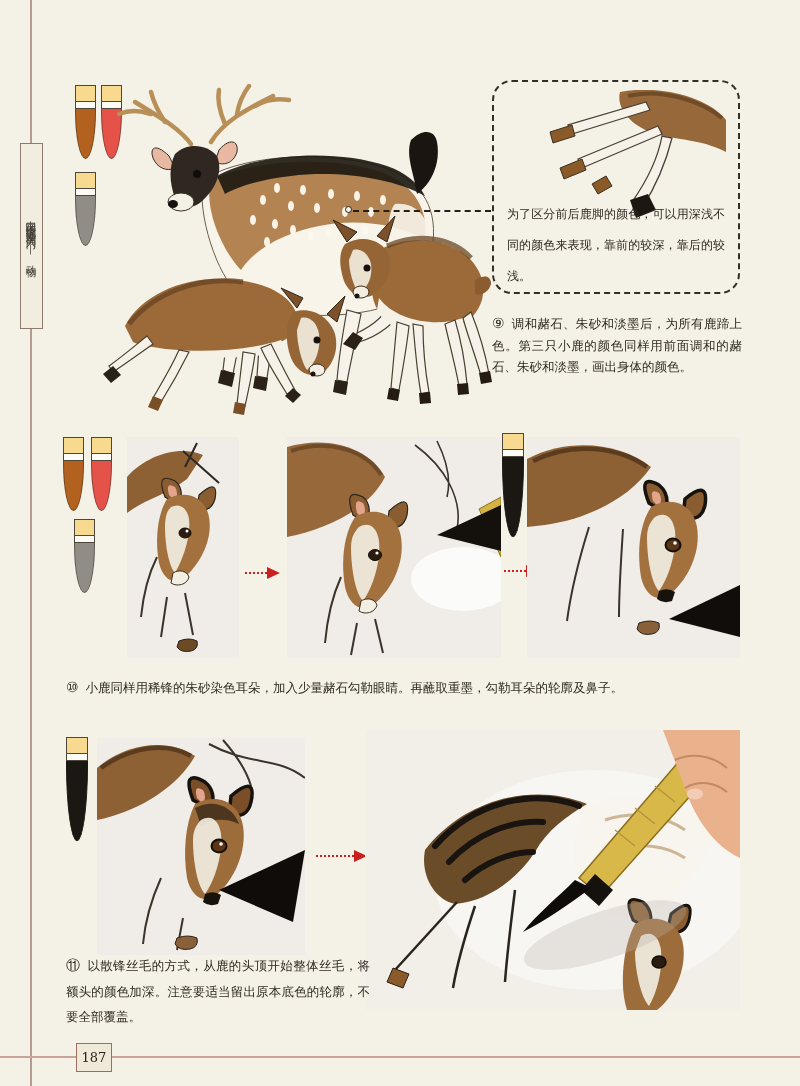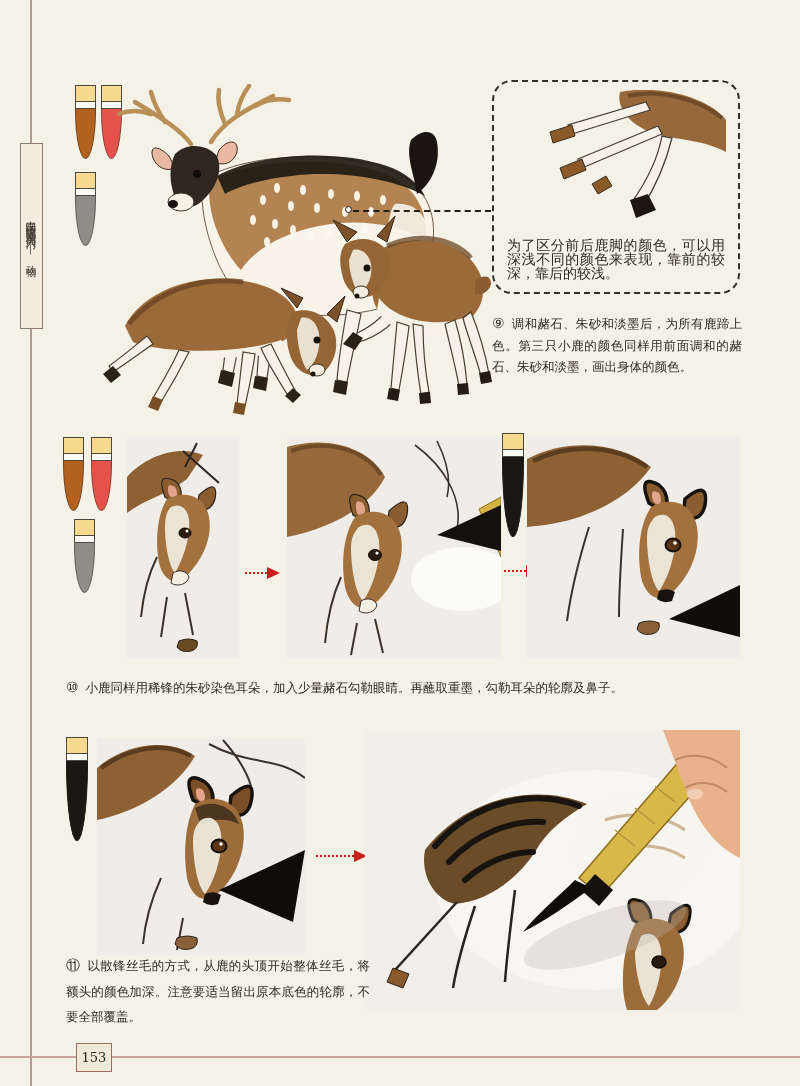--- a/index.html
+++ b/index.html
@@ -33,22 +33,22 @@
 
   
   .arrow { position:absolute; height:0; border-top:2px dotted #c9201d; }
   .arrow::after { content:""; position:absolute; right:-13px; top:-7px; width:0; height:0;
                   border-left:13px solid #c9201d; border-top:6px solid transparent; border-bottom:6px solid transparent; }
 
   
   .callout { position:absolute; left:492px; top:80px; width:248px; height:214px;
              border:2px dashed #332e27; border-radius:20px; }
   .callout-art { position:absolute; left:16px; top:8px; }
-  .callout-text { position:absolute; left:13px; right:13px; bottom:12px; font-size:14px;
-                  line-height:14px; text-align:justify; color:#2e2a23; }
+  .callout-text { position:absolute; left:13px; right:13px; bottom:0; font-size:12px;
+                  line-height:31px; text-align:justify; color:#2e2a23; }
 
   
   .connector { position:absolute; left:353px; top:210px; width:138px; border-top:2px dashed #24201a; }
   .connector-dot { position:absolute; left:345px; top:206px; width:7px; height:7px; border:1.5px solid #24201a;
                    border-radius:50%; background:#f4f1e6; }
 
   
   .step { position:absolute; font-size:12.5px; color:#2e2a23; text-align:justify; }
   .step-num { font-size:14px; margin-right:7px; }
   .step9  { left:492px; top:313px; width:250px; line-height:21.5px; }
@@ -59,21 +59,21 @@
 <body>
 
 <div class="page">
 
   <div class="vrule"></div>
   <div class="hrule"></div>
   <div class="sidebar-box">
     <span class="sidebar-text">中国传统国画基础入门——动物</span>
   </div>
   <div class="pagenum-box">
-    <span>153</span>
+    <span>187</span>
   </div>
 
   <div class="brush" style="left:75px; top:85px;">
     <div class="b-handle"></div>
       <div class="b-band"></div>
       <div class="b-tip tip-ochre"></div>
   </div>
   <div class="brush" style="left:101px; top:85px;">
     <div class="b-handle"></div>
       <div class="b-band"></div>

